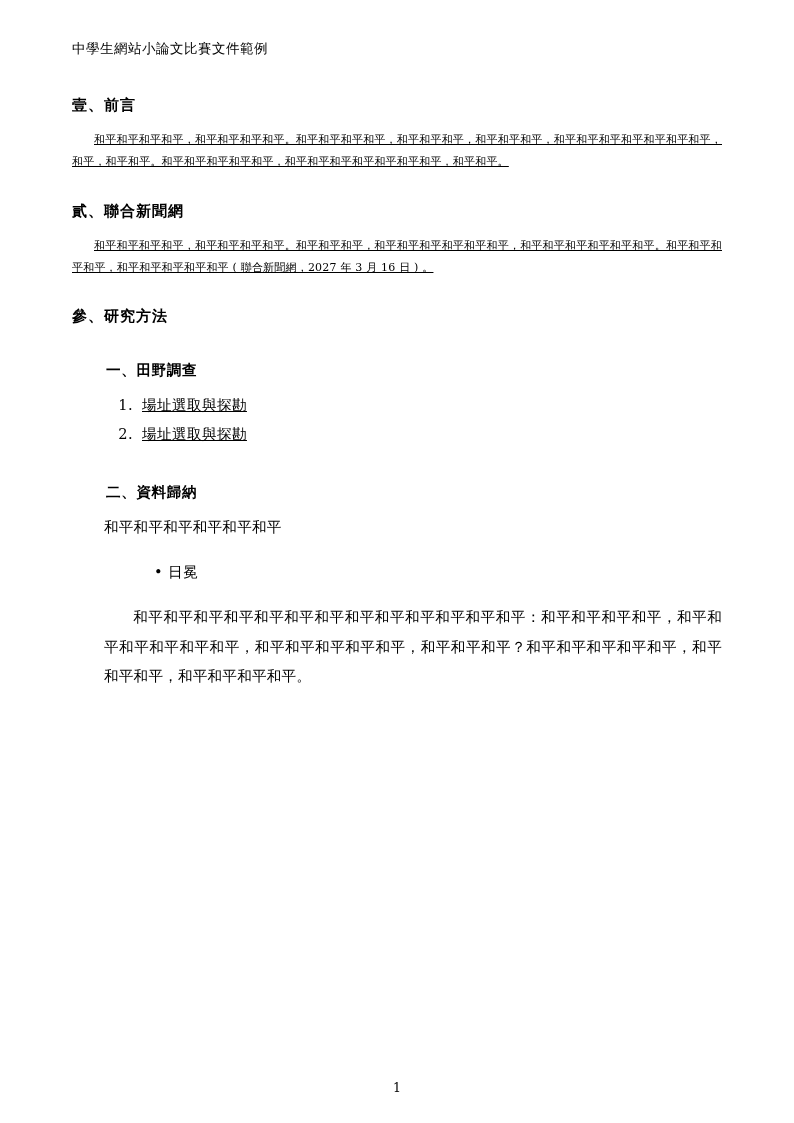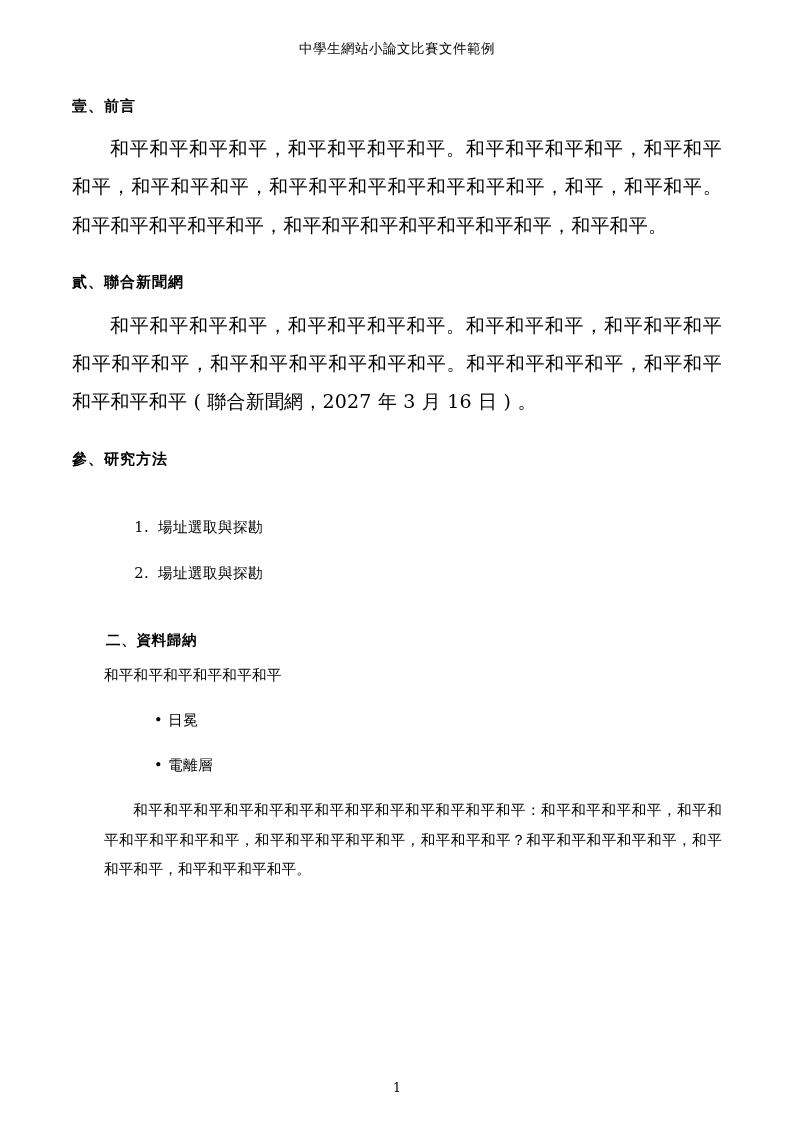--- a/index.html
+++ b/index.html
@@ -16,40 +16,42 @@
     overflow: hidden;
   }
   .page {
     position: relative;
     width: 794px;
     height: 1123px;
     box-sizing: border-box;
     padding: 38px 72px 40px 72px;
   }
   .doc-header {
-    text-align: center;
+    text-align: left;
     font-size: 13.5px;
     line-height: 1.6;
     letter-spacing: 0.5px;
     margin: 0 0 34px 0;
   }
   .section-heading {
     font-size: 15px;
     line-height: 1.7;
     letter-spacing: 1px;
     margin: 0 0 10px 0;
+    font-family: Liberation Mono, monospace;
   }
   .para {
-    font-size: 19px;
+    font-size: 11px;
     line-height: 2.02;
     text-align: justify;
     text-justify: inter-ideograph;
     letter-spacing: 0.2px;
     margin: 0 0 26px 0;
     text-indent: 2em;
+    text-decoration: underline;
   }
   .sub-heading {
     font-size: 14.6px;
     line-height: 2.0;
     letter-spacing: 0.6px;
     margin: 0 0 6px 0;
     padding-left: 34px;
   }
   .sub-para {
     font-size: 14.6px;
@@ -58,23 +60,24 @@
     margin: 0 0 2px 0;
     padding-left: 32px;
   }
   ol.num-list {
     margin: 0 0 6px 0;
     padding-left: 66px;
     font-size: 14.6px;
     line-height: 2.0;
   }
   ol.num-list li {
-    margin: 16px;
+    margin: 0;
     padding-left: 4px;
     letter-spacing: 0.4px;
+    text-decoration: underline;
   }
   ul.bullet-list {
     margin: 0 0 2px 0;
     padding-left: 66px;
     font-size: 14.6px;
     line-height: 2.0;
     list-style: none;
   }
   ul.bullet-list li {
     margin: 16px;
@@ -119,30 +122,30 @@
   <h2 class="section-heading">壹、前言</h2>
   <p class="para">和平和平和平和平，和平和平和平和平。和平和平和平和平，和平和平和平，和平和平和平，和平和平和平和平和平和平和平，和平，和平和平。和平和平和平和平和平，和平和平和平和平和平和平和平，和平和平。</p>
 
   <h2 class="section-heading">貳、聯合新聞網</h2>
   <p class="para">和平和平和平和平，和平和平和平和平。和平和平和平，和平和平和平和平和平和平，和平和平和平和平和平和平。和平和平和平和平，和平和平和平和平和平 ( 聯合新聞網，2027 年 3 月 16 日 ) 。</p>
 
   <h2 class="section-heading">參、研究方法</h2>
 
   <div class="gap-md"></div>
 
+  <h3 class="sub-heading">一、田野調查</h3>
   <ol class="num-list">
     <li>場址選取與探勘</li>
     <li>場址選取與探勘</li>
   </ol>
 
   <div class="gap-lg"></div>
 
   <h3 class="sub-heading">二、資料歸納</h3>
   <p class="sub-para">和平和平和平和平和平和平</p>
   <ul class="bullet-list">
     <li>日冕</li>
-    <li>電離層</li>
   </ul>
 
   <p class="closing-para">和平和平和平和平和平和平和平和平和平和平和平和平和平：和平和平和平和平，和平和平和平和平和平和平，和平和平和平和平和平，和平和平和平？和平和平和平和平和平，和平和平和平，和平和平和平和平。</p>
 
   <div class="page-number">1</div>
 </div>
 
 </body></html>

